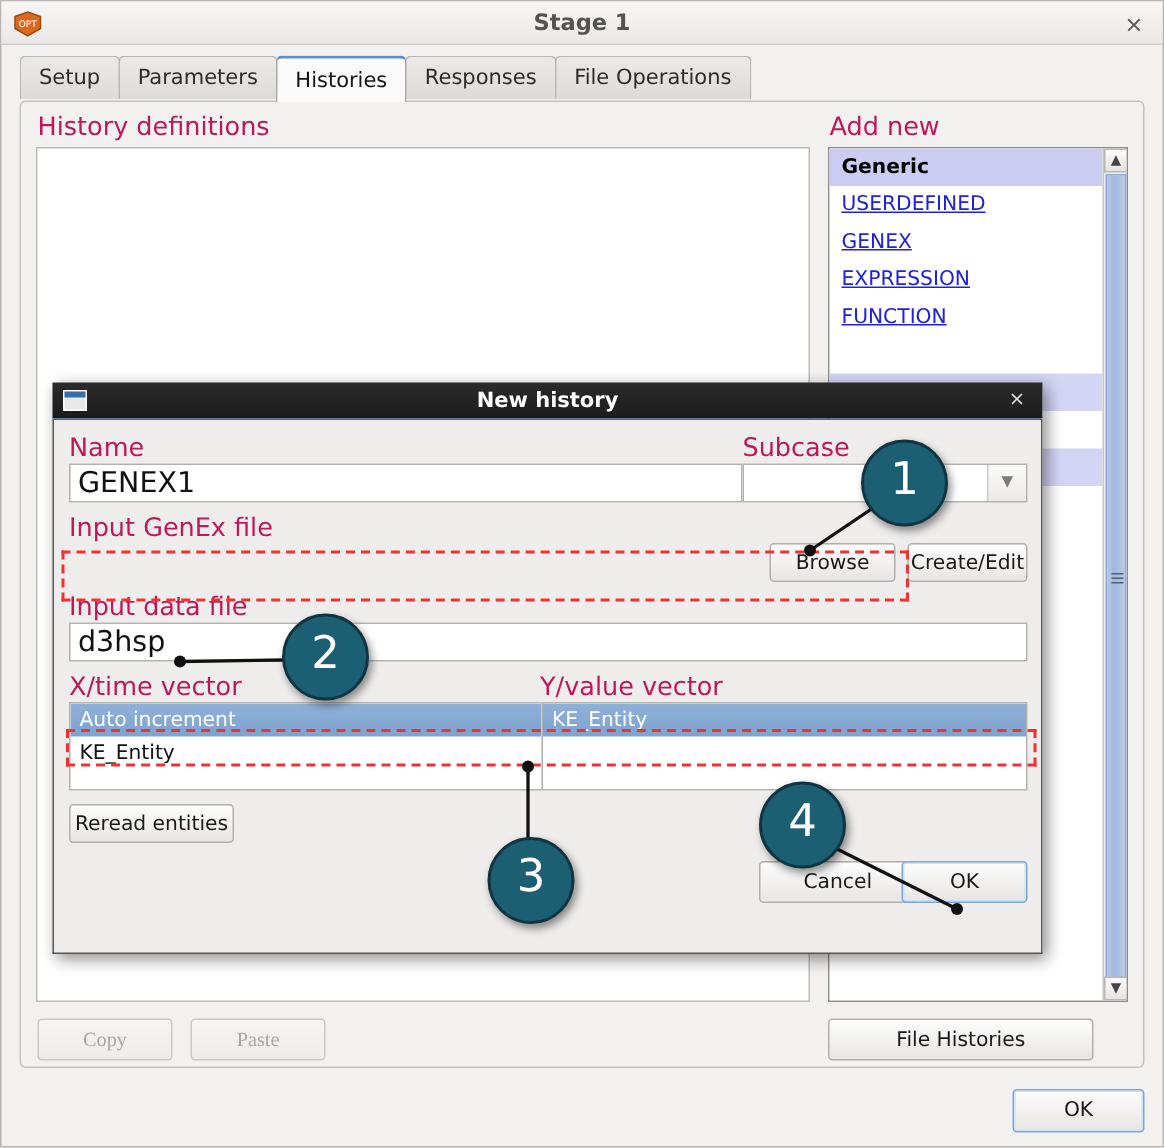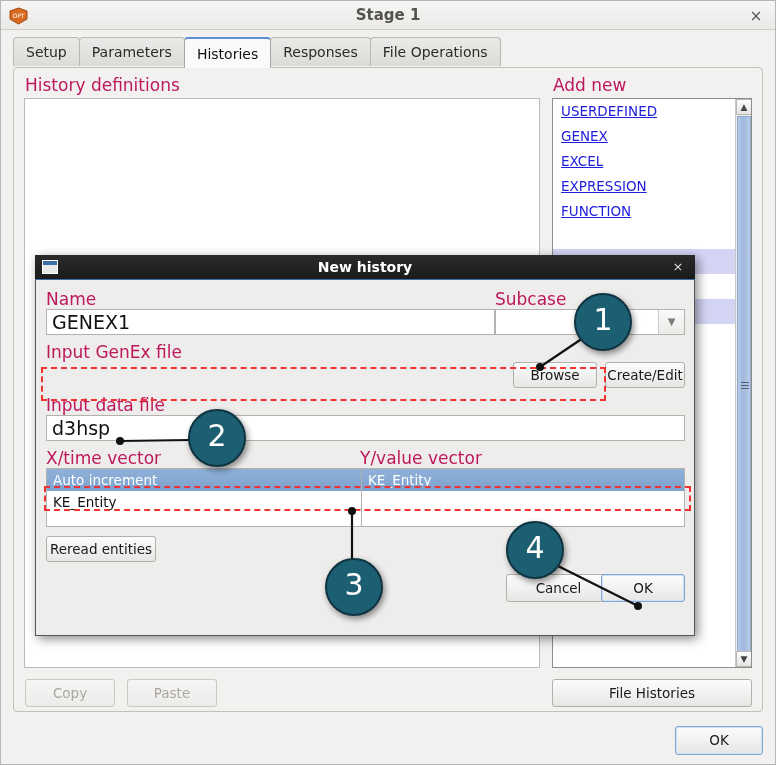--- a/index.html
+++ b/index.html
@@ -58,21 +58,21 @@
   .vs-thumb{position:absolute;left:1px;top:17px;width:14px;height:540px;
     background:linear-gradient(to right,#b9cbe8,#9fb8de 40%,#b9cbe8);
     border:1px solid #8fa9d2;box-sizing:border-box;cursor:pointer;}
   .vs-grip{position:absolute;left:3px;top:265px;width:8px;height:7px;}
   .vs-grip i{display:block;height:1px;background:#53616f;margin-bottom:2px;}
 
   
   .btn{position:absolute;background:linear-gradient(#fcfcfc,#e8e6e4);
     border:1px solid #b2b0ad;border-radius:3px;box-sizing:border-box;
     font-size:13.5px;color:#1a1a1a;text-align:center;cursor:pointer;}
-  .btn.disabled{color:#a9a7a4;background:linear-gradient(#f6f5f4,#eeecea);border-color:#cac8c5;}
+  .btn.disabled{color:#a9a7a4;background:linear-gradient(#f6f5f4,#eeecea);border-color:#cac8c5;font-family:Liberation Serif, serif;}
   .btn.default{border-color:#7ea6d8;box-shadow:inset 0 0 0 1px #cfe0f3;}
 
   
   #dlg{position:absolute;left:35px;top:255px;width:660px;height:381px;
     box-shadow:3px 3px 10px rgba(0,0,0,.45);}
   .dlg-tb{position:absolute;left:0;top:0;width:100%;height:25px;
     background:linear-gradient(#2b2b2b,#1b1b1b);border-bottom:1px solid #3c6ea5;box-sizing:border-box;}
   .dlg-tb-title{position:absolute;left:0;top:0;width:100%;height:25px;line-height:25px;
     text-align:center;font-size:14px;font-weight:bold;color:#ffffff;}
   .dlg-ic{position:absolute;left:7px;top:5px;width:16px;height:14px;
@@ -132,23 +132,23 @@
 
   <div class="panel">
 
     <div class="lbl" style="left:11px;top:7px;">History definitions</div>
     <div class="lbl" style="left:539px;top:7px;">Add new</div>
 
     <div class="defs-box"></div>
 
     <div class="addnew-box">
       <div class="addnew-inner">
+        <div class="al-row hdr">Generic</div>
         <div class="al-row"><a>USERDEFINED</a></div>
         <div class="al-row"><a>GENEX</a></div>
-        <div class="al-row"><a>EXCEL</a></div>
         <div class="al-row"><a>EXPRESSION</a></div>
         <div class="al-row"><a>FUNCTION</a></div>
         <div class="al-row"></div>
         <div class="al-row alt"></div>
         <div class="al-row"></div>
         <div class="al-row alt"></div>
         <div class="al-row"></div>
         <div class="al-row"></div>
         <div class="al-row"></div>
         <div class="al-row"></div>
@@ -168,21 +168,21 @@
               <i></i>
               <i></i>
             </div>
         </div>
         <div class="vs-btn dn">▼</div>
       </div>
     </div>
 
     <div class="btn disabled" style="left:11px;top:611px;width:90px;height:28px;line-height:26px;">Copy</div>
     <div class="btn disabled" style="left:113px;top:611px;width:90px;height:28px;line-height:26px;">Paste</div>
-    <div class="btn" style="left:538px;top:611px;width:200px;height:28px;line-height:26px;">File Histories</div>
+    <div class="btn" style="left:538px;top:611px;width:177px;height:28px;line-height:26px;">File Histories</div>
   </div>
 
   <div class="bottombar">
     <div class="btn default" style="right:12px;top:12px;width:88px;height:29px;line-height:27px;">OK</div>
   </div>
 </div>
 
 <div id="dlg">
   <div class="dlg-tb">
     <div class="dlg-ic"></div>

